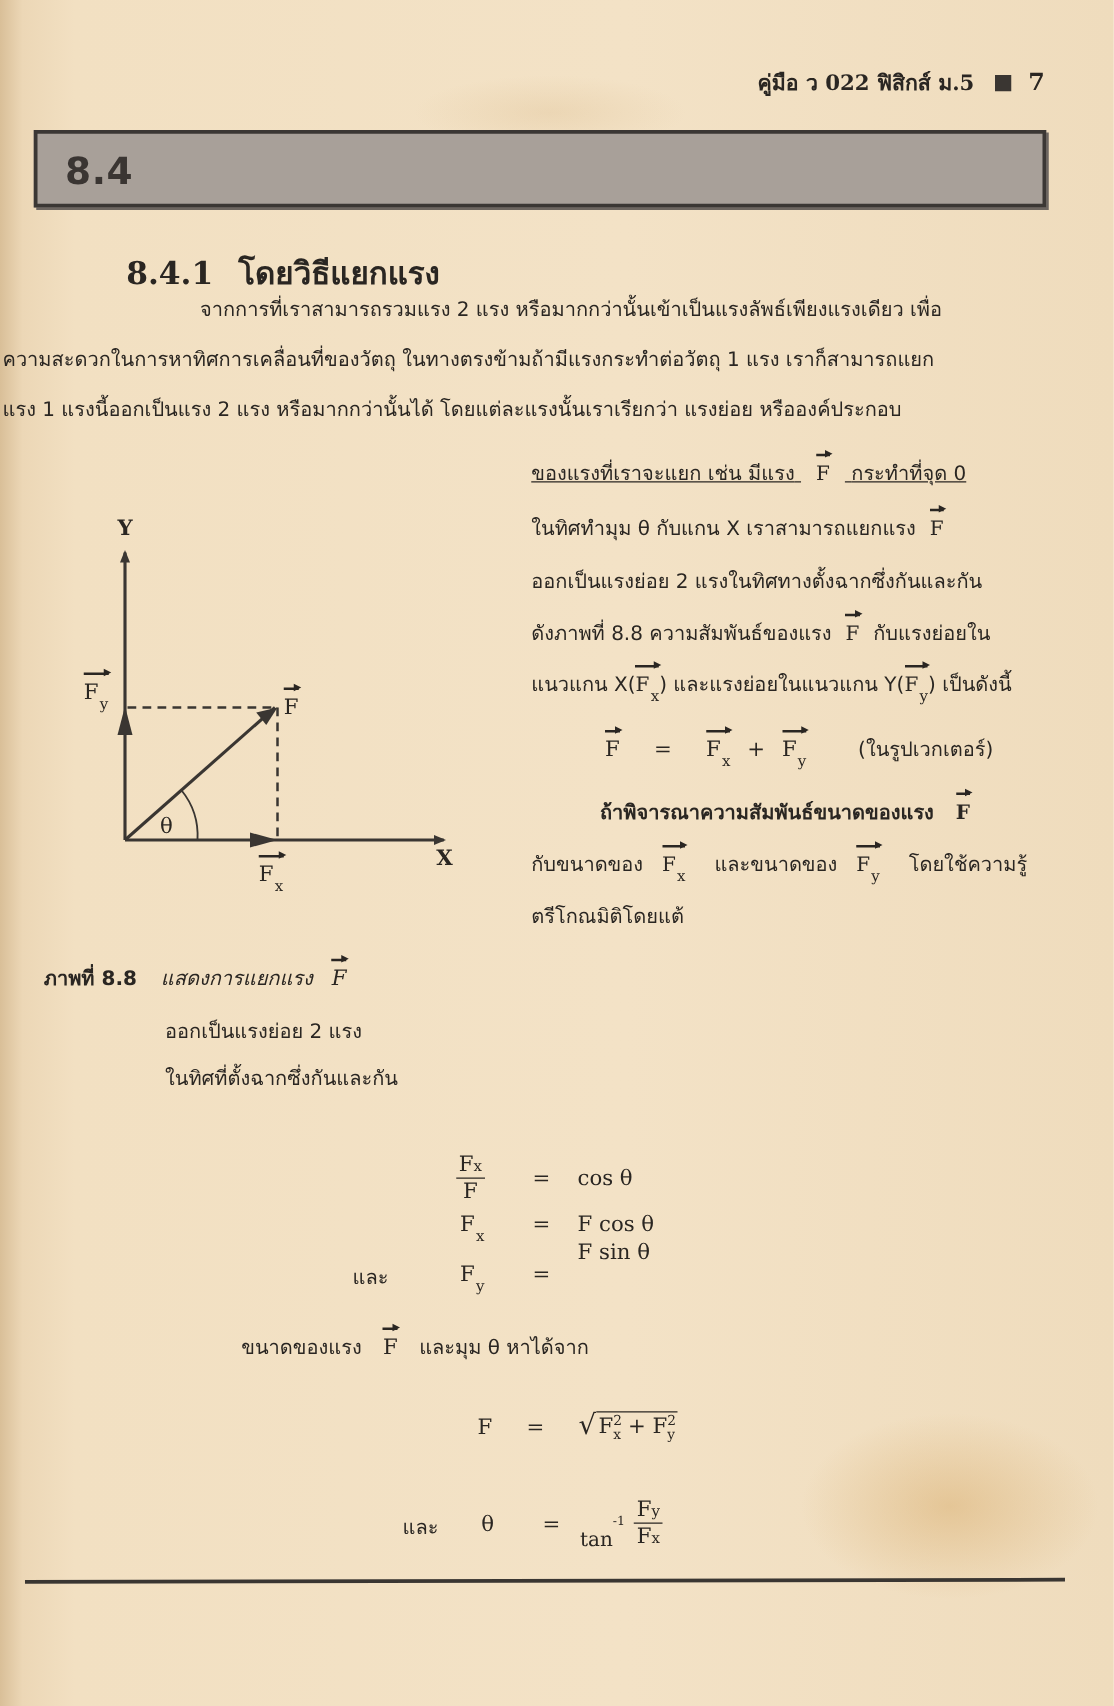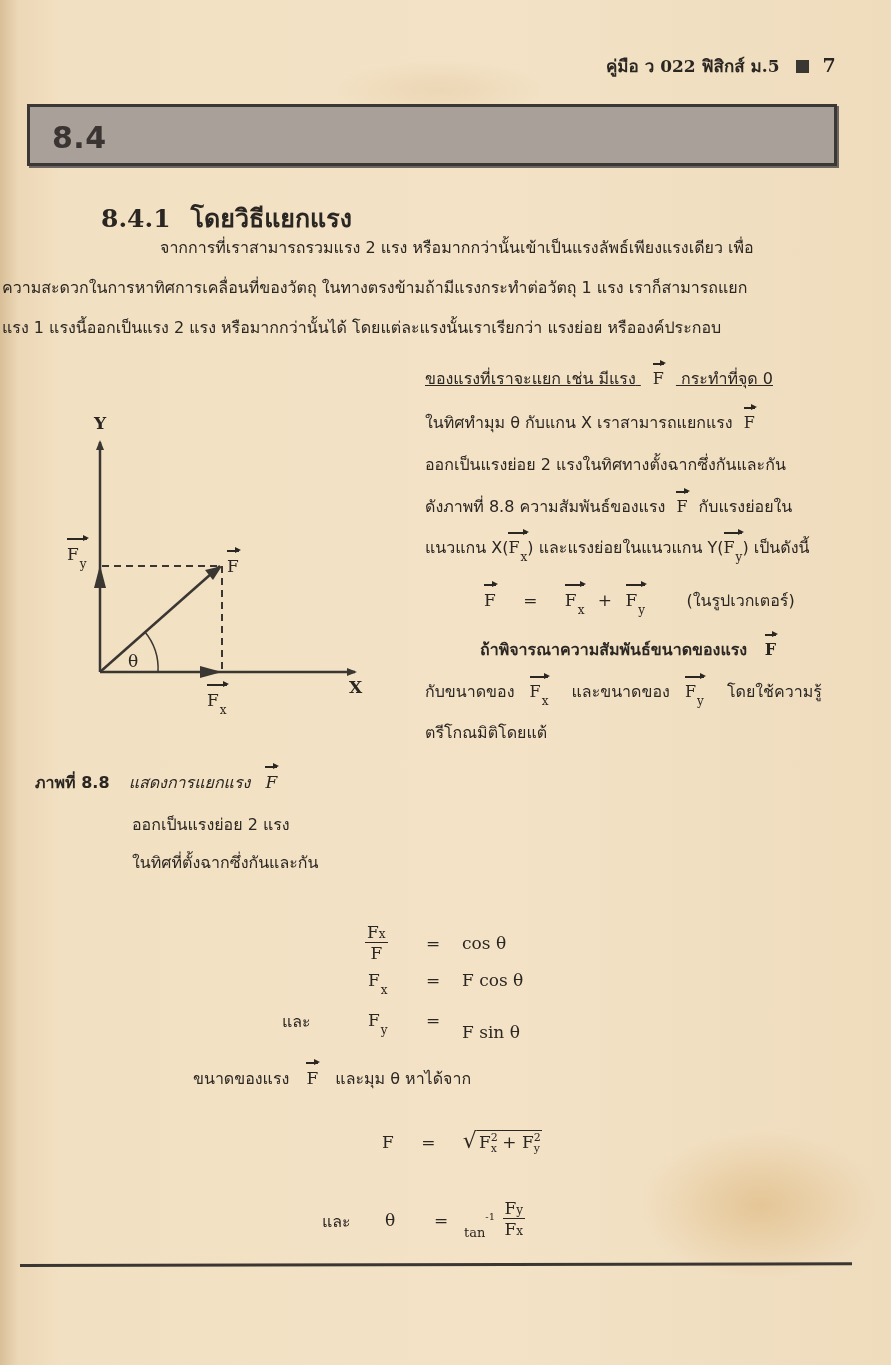--- a/index.html
+++ b/index.html
@@ -138,35 +138,35 @@
 <div class="abs math" style="top:933px;left:426px;">=</div>
 <div class="abs math" style="top:933px;left:462px;">cos θ</div>
 
 <div class="abs math" style="top:970px;left:368px;"><span>F</span><span class="sub">x</span></div>
 <div class="abs math" style="top:970px;left:426px;">=</div>
 <div class="abs math" style="top:970px;left:462px;">F cos  θ</div>
 
 <div class="abs para" style="top:1012px;left:282px;">และ</div>
 <div class="abs math" style="top:1010px;left:368px;"><span>F</span><span class="sub">y</span></div>
 <div class="abs math" style="top:1010px;left:426px;">=</div>
-<div class="abs math" style="top:1022px;left:462px;">F sin  θ</div>
+<div class="abs math" style="top:992px;left:462px;">F sin  θ</div>
 
 <div class="abs para" style="top:1068px;left:193px;">
   <span>ขนาดของแรง</span>
   <span class="vec math" style="margin:0 12px;">F</span>
   <span>และมุม θ หาได้จาก</span>
 </div>
 
 <div class="abs math" style="top:1128px;left:382px;">
   <span>F</span>
   <span style="margin:0 22px;">=</span>
   <span style="font-size:22px;">√</span><span class="sqrt"><span>F</span><sup style="font-size:11px;">2</sup><sub style="font-size:11px;margin-left:-7px;">x</sub> <span>+</span> <span>F</span><sup style="font-size:11px;">2</sup><sub style="font-size:11px;margin-left:-7px;">y</sub></span>
 </div>
 
 <div class="abs para" style="top:1212px;left:322px;">และ</div>
 <div class="abs math" style="top:1210px;left:385px;">θ</div>
 <div class="abs math" style="top:1210px;left:434px;">=</div>
 <div class="abs math" style="top:1198px;left:464px;">
-  <span style="font-size:13px;position:relative;top:14px;text-align:right;">tan</span><sup style="font-size:10px;position:relative;top:4px;">-1</sup>
+  <span style="font-size:16px;position:relative;top:14px;text-align:right;">tan</span><sup style="font-size:10px;position:relative;top:4px;">-1</sup>
   <span class="frac" style="margin-left:2px;"><span class="n"><span>F</span><span style="font-size:12px;">y</span></span><span class="d"><span>F</span><span style="font-size:12px;">x</span></span></span>
 </div>
 
 <div class="rule"></div>
 
 </body></html>

